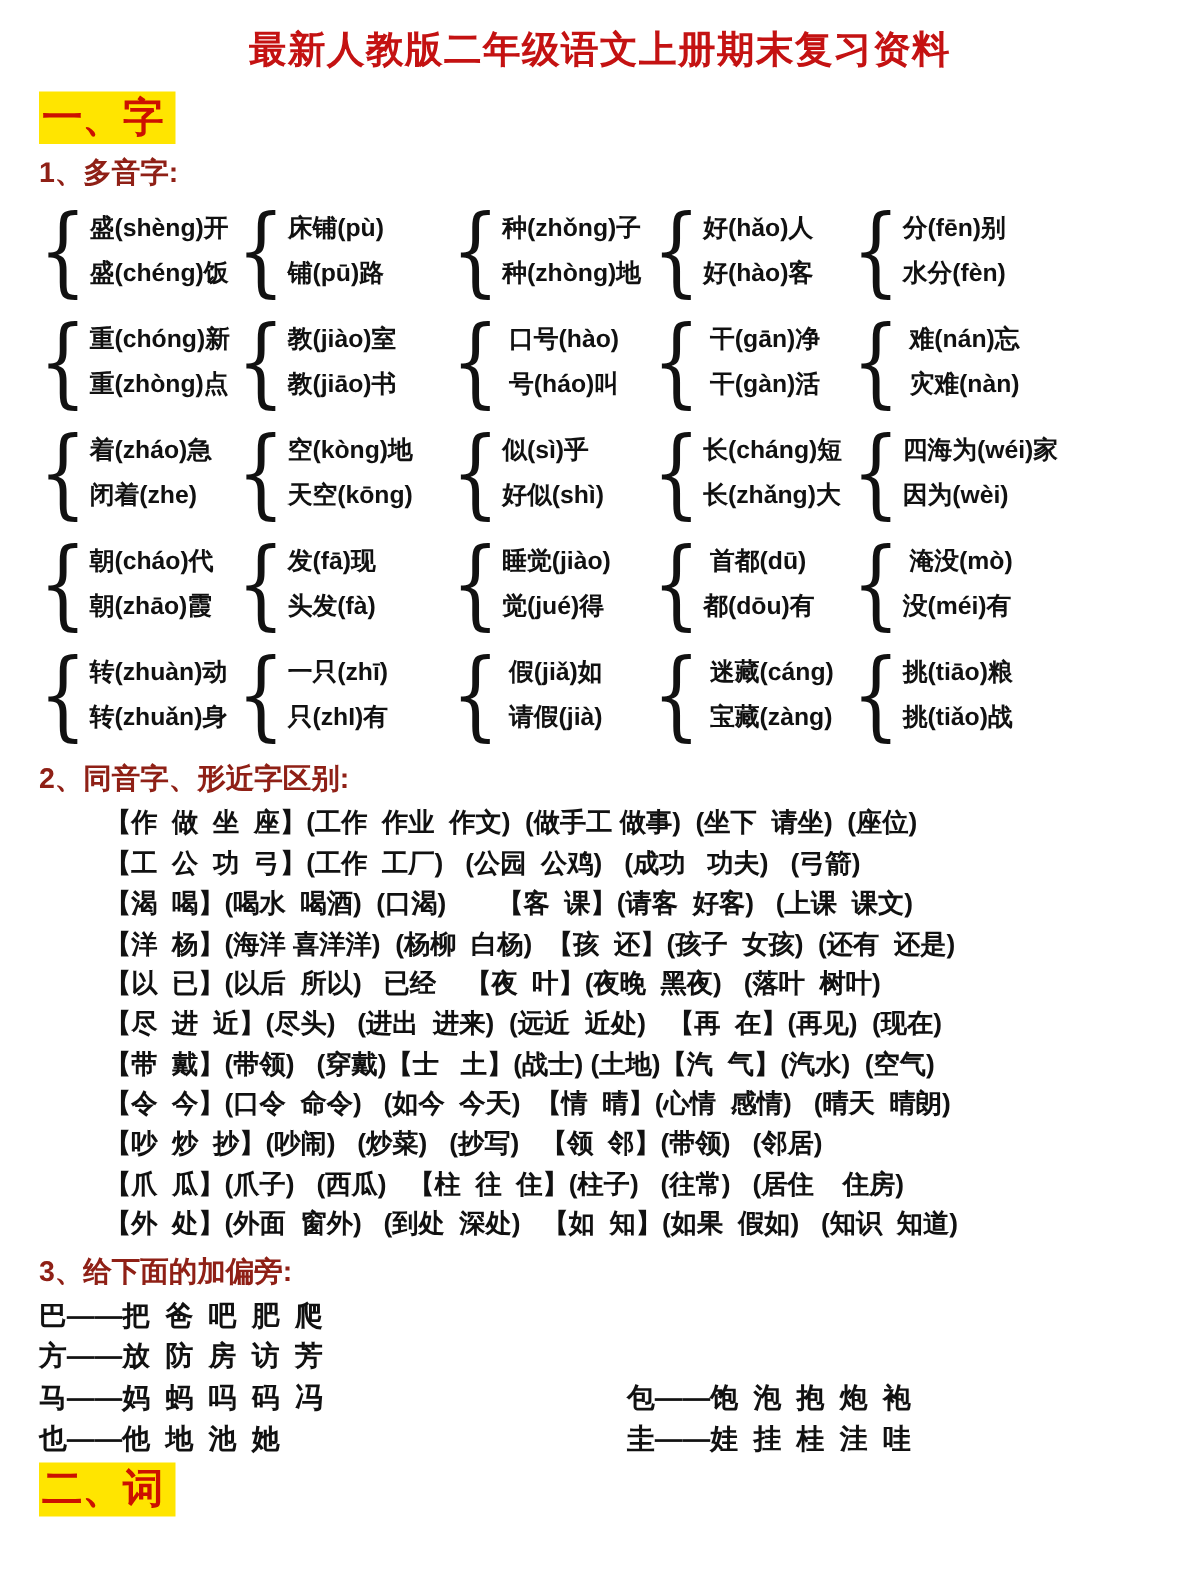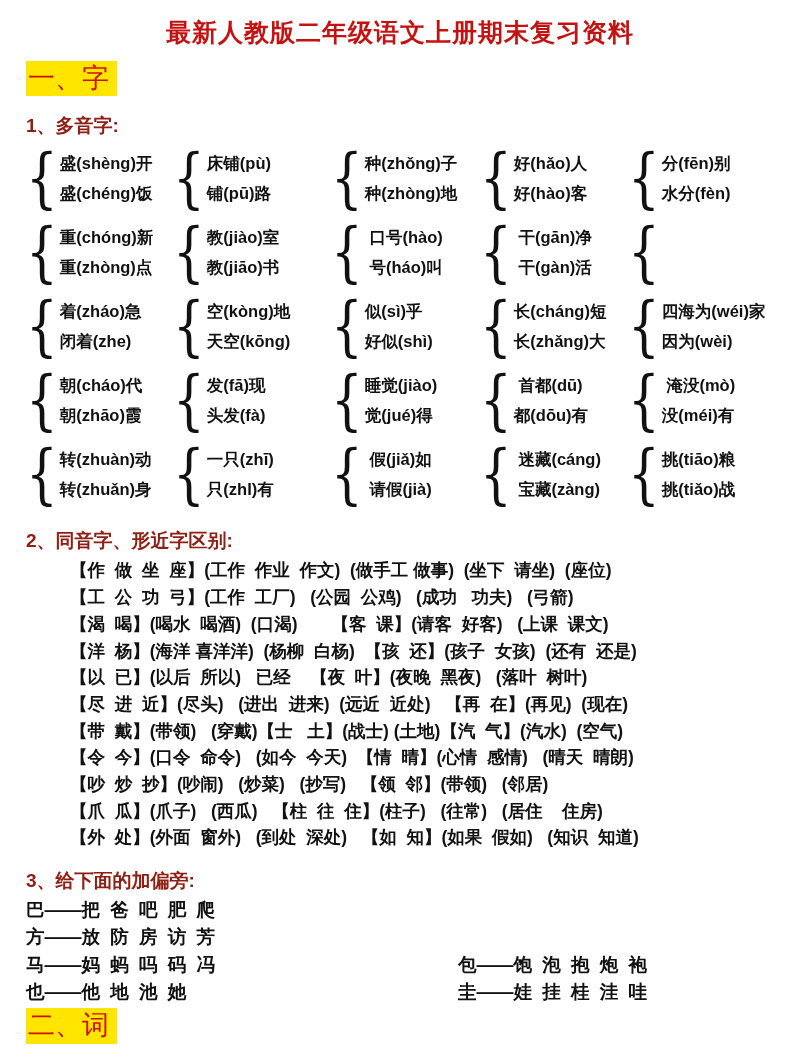--- a/index.html
+++ b/index.html
@@ -7,49 +7,49 @@
     width:800px;height:1064px;overflow:hidden;background:#ffffff;
     font-family:"Liberation Sans","DejaVu Sans",sans-serif;color:#151515;
   }
   .page{padding:12px 26px 0 26px;}
   .title{
     text-align:center;font-size:25px;font-weight:700;color:#c41212;
     letter-spacing:1px;margin:4px 0 12px 0;
   }
   .sec-heading{
     display:inline-block;background:#ffe500;color:#cc1100;
-    font-size:27px;font-weight:400;padding:1px 8px 2px 2px;line-height:1.2;
+    font-size:27px;font-weight:700;padding:1px 8px 2px 2px;line-height:1.2;
   }
   .sub-heading{
-    color:#8f2016;font-size:19px;font-weight:700;margin:17px 0 2px 0;
+    color:#8f2016;font-size:19px;font-weight:700;margin:6px 0 2px 0;
   }
   
   .duo-grid{margin:2px 0 0 0;}
   .duo-row{
     display:grid;grid-template-columns:132px 143px 134px 133px auto;
-    height:74px;align-items:center;gap:15px;
+    height:74px;align-items:center;
   }
   .duo{display:flex;align-items:center;}
   .brace{
     font-family:"DejaVu Serif",serif;font-size:50px;font-weight:400;
     line-height:1;transform:scaleY(1.3);margin-right:2px;color:#111;
   }
   .brace::before{content:"{";}
   .duo-lines{display:flex;flex-direction:column;justify-content:space-between;height:60px;}
   .duo-lines div{
     font-size:16.5px;font-weight:700;line-height:30px;white-space:pre;color:#111;
   }
   
   .ty-lines{margin-top:3px;margin-left:44px;}
   .ty-lines div{
     font-size:17.5px;font-weight:700;line-height:26.7px;white-space:pre;color:#111;
   }
   
   .pp-rows{margin-top:2px;}
-  .pp-row{display:flex;line-height:27.3px;gap:40px;}
+  .pp-row{display:flex;line-height:27.3px;}
   .pp-row span{font-size:18.5px;font-weight:700;white-space:pre;color:#111;}
   .pp-left{width:392px;flex:none;}
   .sec2{margin-top:3px;}
 </style>
 </head>
 <body>
 
 <div class="page">
 
   <div class="title">最新人教版二年级语文上册期末复习资料</div>
@@ -122,20 +122,24 @@
         </div>
       <div class="duo">
           <span class="brace"></span>
           <div class="duo-lines">
             <div> 干(gān)净</div>
             <div> 干(gàn)活</div>
           </div>
         </div>
       <div class="duo">
           <span class="brace"></span>
+          <div class="duo-lines">
+            <div> 难(nán)忘</div>
+            <div> 灾难(nàn)</div>
+          </div>
         </div>
     </div>
 
     <div class="duo-row">
       <div class="duo">
           <span class="brace"></span>
           <div class="duo-lines">
             <div>着(zháo)急</div>
             <div>闭着(zhe)</div>
           </div>

